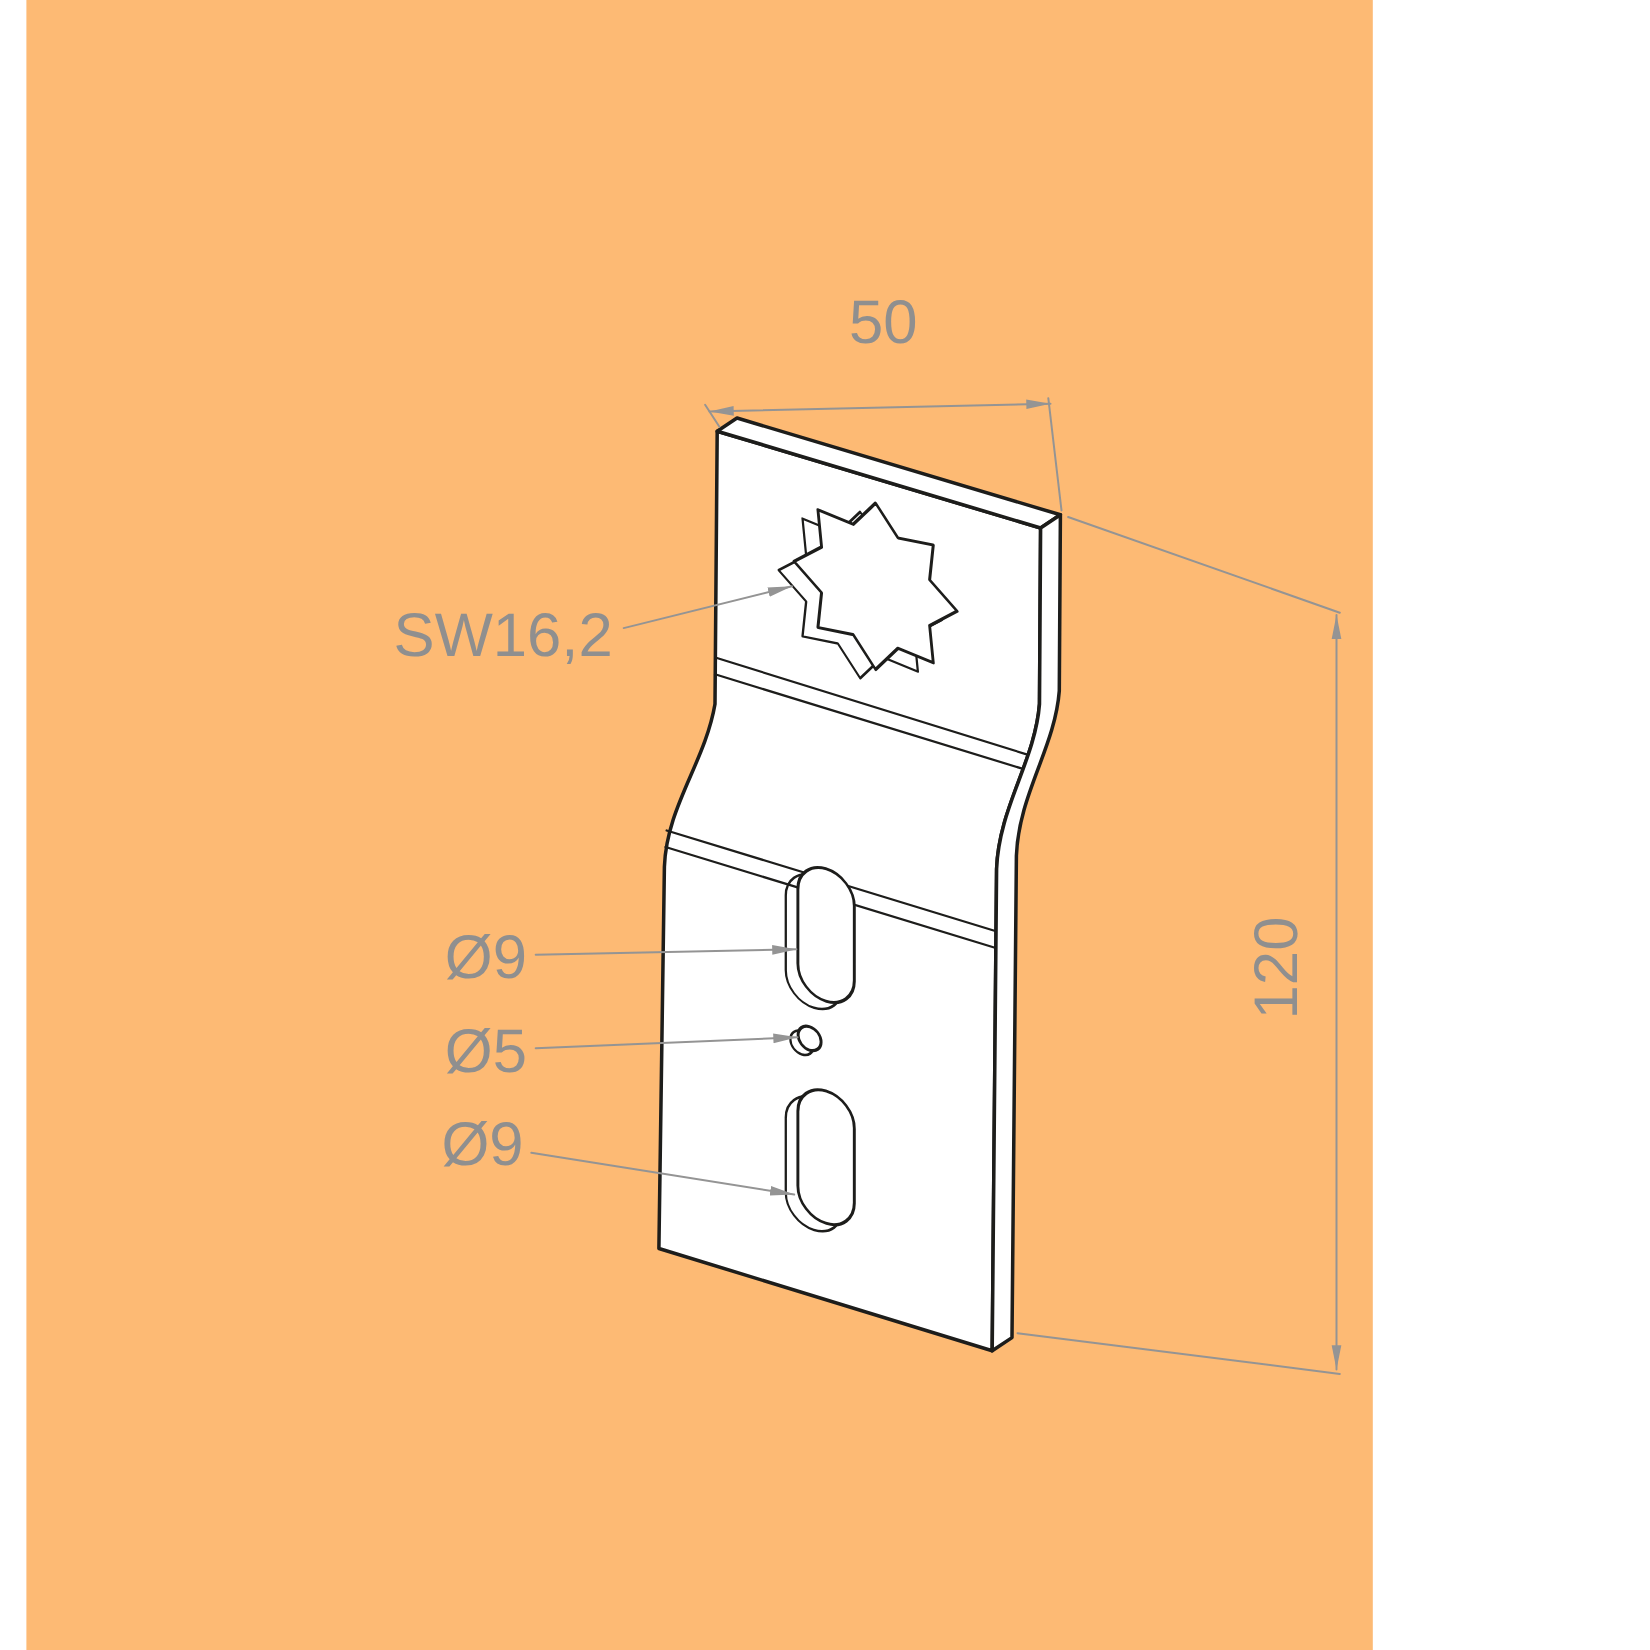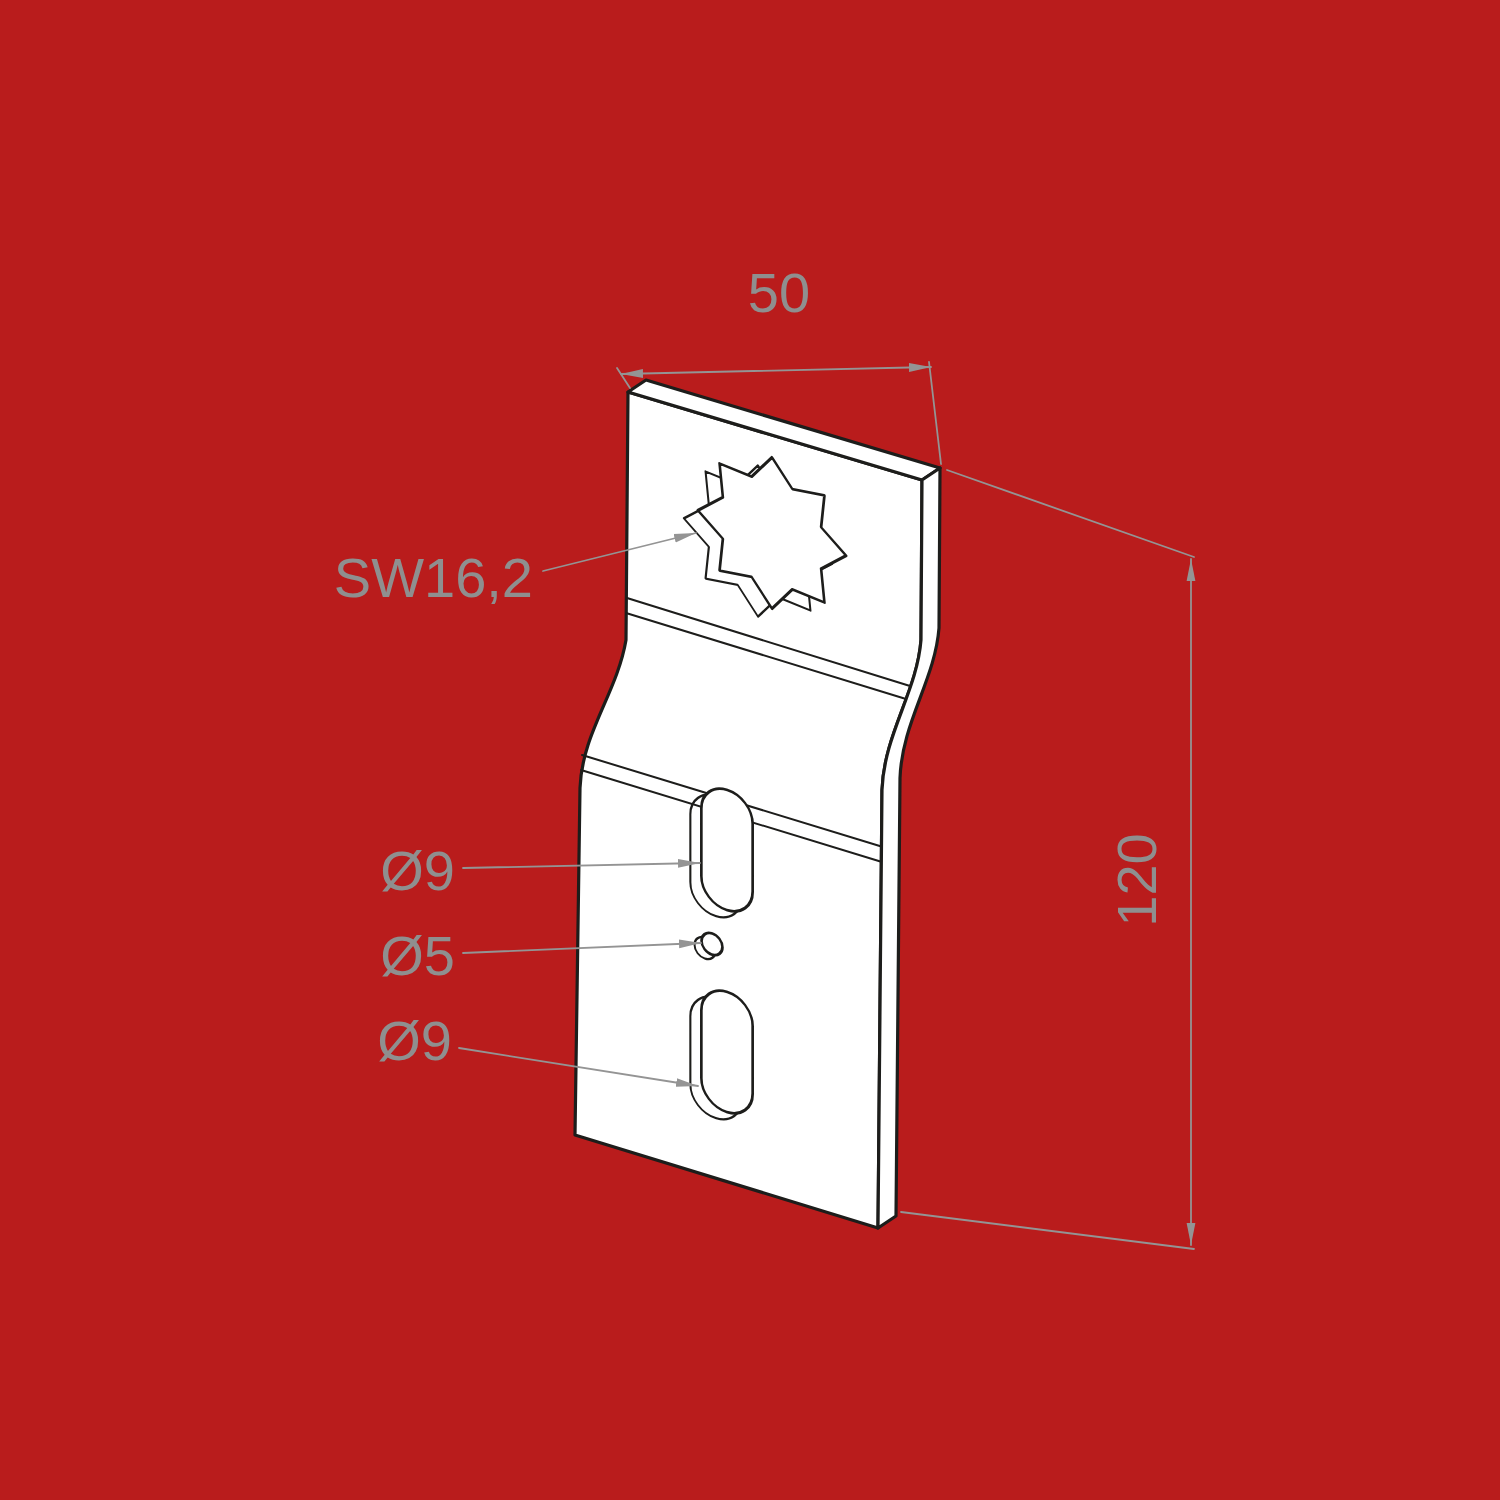--- a/index.html
+++ b/index.html
@@ -2,25 +2,26 @@
 <html><head>
 <meta charset="utf-8">
 <style>
   html, body {
     margin: 0;
     padding: 0;
     background: #ffffff;
   }
   .canvas {
     position: relative;
-    width: 1500px;
+    width: 1224px;
     height: 1500px;
-    background: #b91c1c;
+    background: #fdba74;
     font-family: "Liberation Sans", sans-serif;
     overflow: hidden;
+    margin-left: 24px;
   }
   svg { display: block; }
 
   
   .edge       { fill: #ffffff; stroke: #1d1d1b; stroke-width: 3.2; stroke-linejoin: round; stroke-linecap: round; }
   .bend       { fill: none;    stroke: #1d1d1b; stroke-width: 2;   stroke-linecap: round; }
   .hole-front { fill: #ffffff; stroke: #1d1d1b; stroke-width: 2.8; stroke-linejoin: round; }
   .hole-back  { fill: none;    stroke: #1d1d1b; stroke-width: 2.2; stroke-linejoin: round; }
 
   

